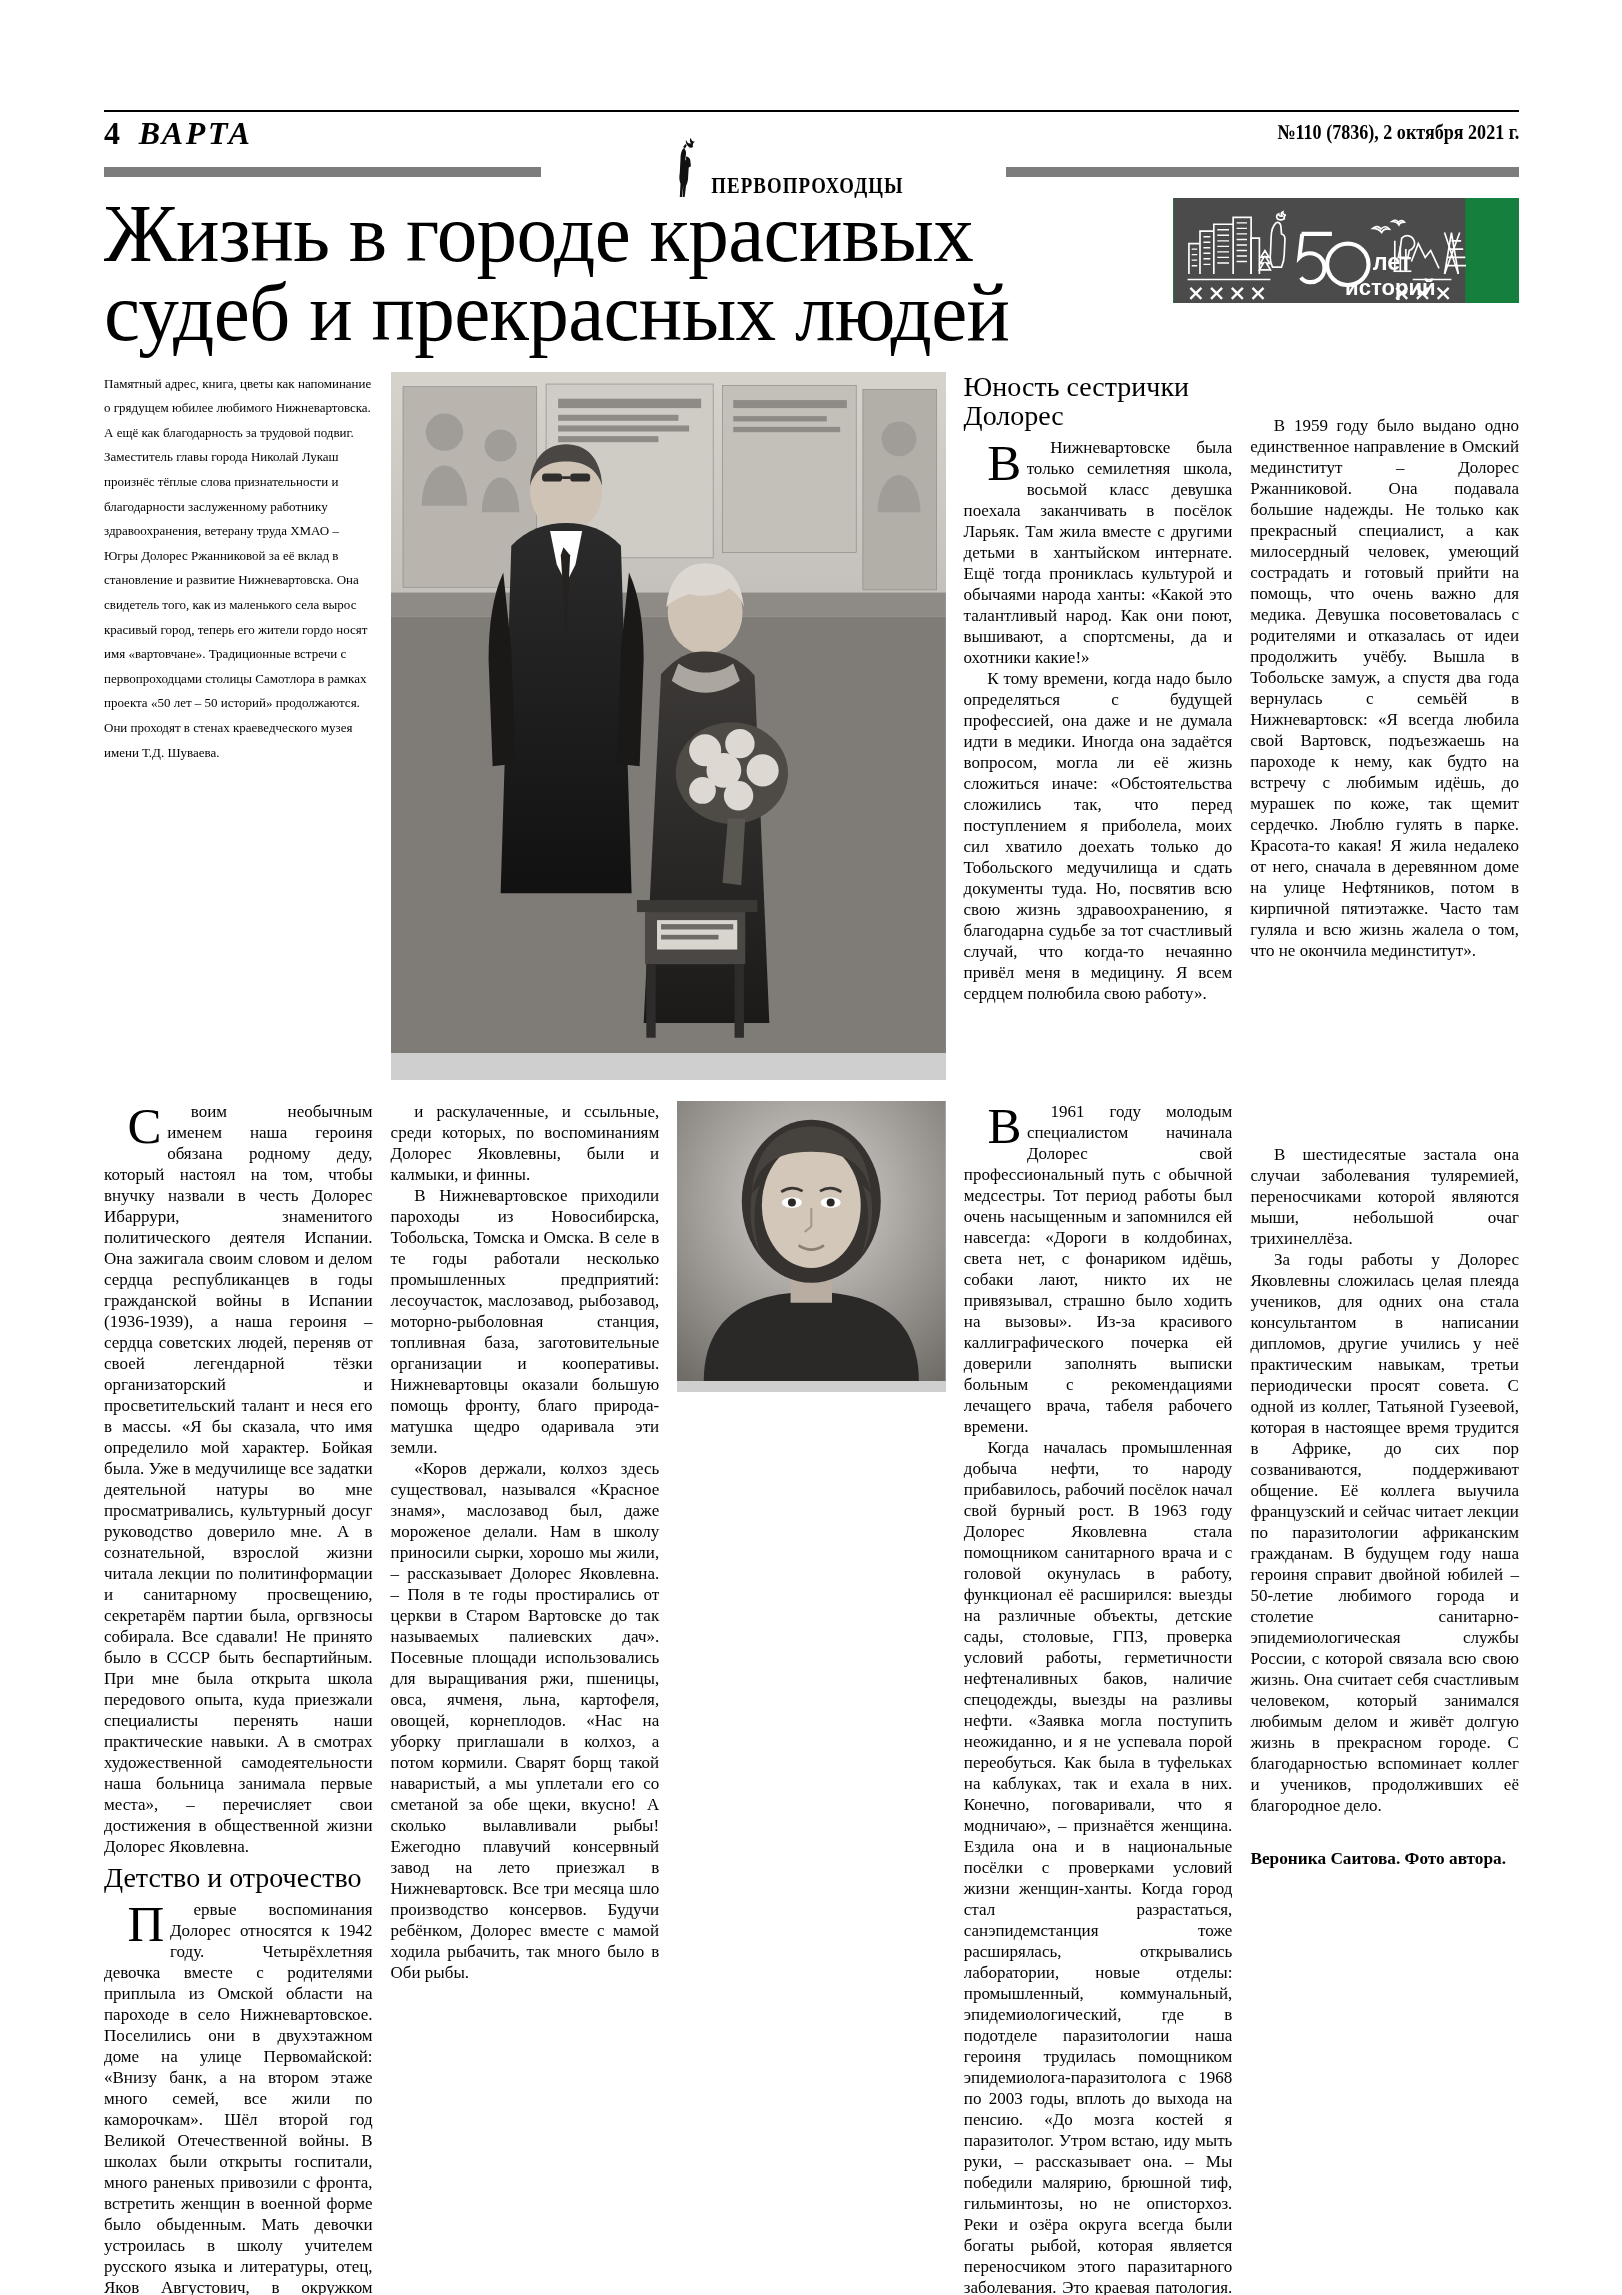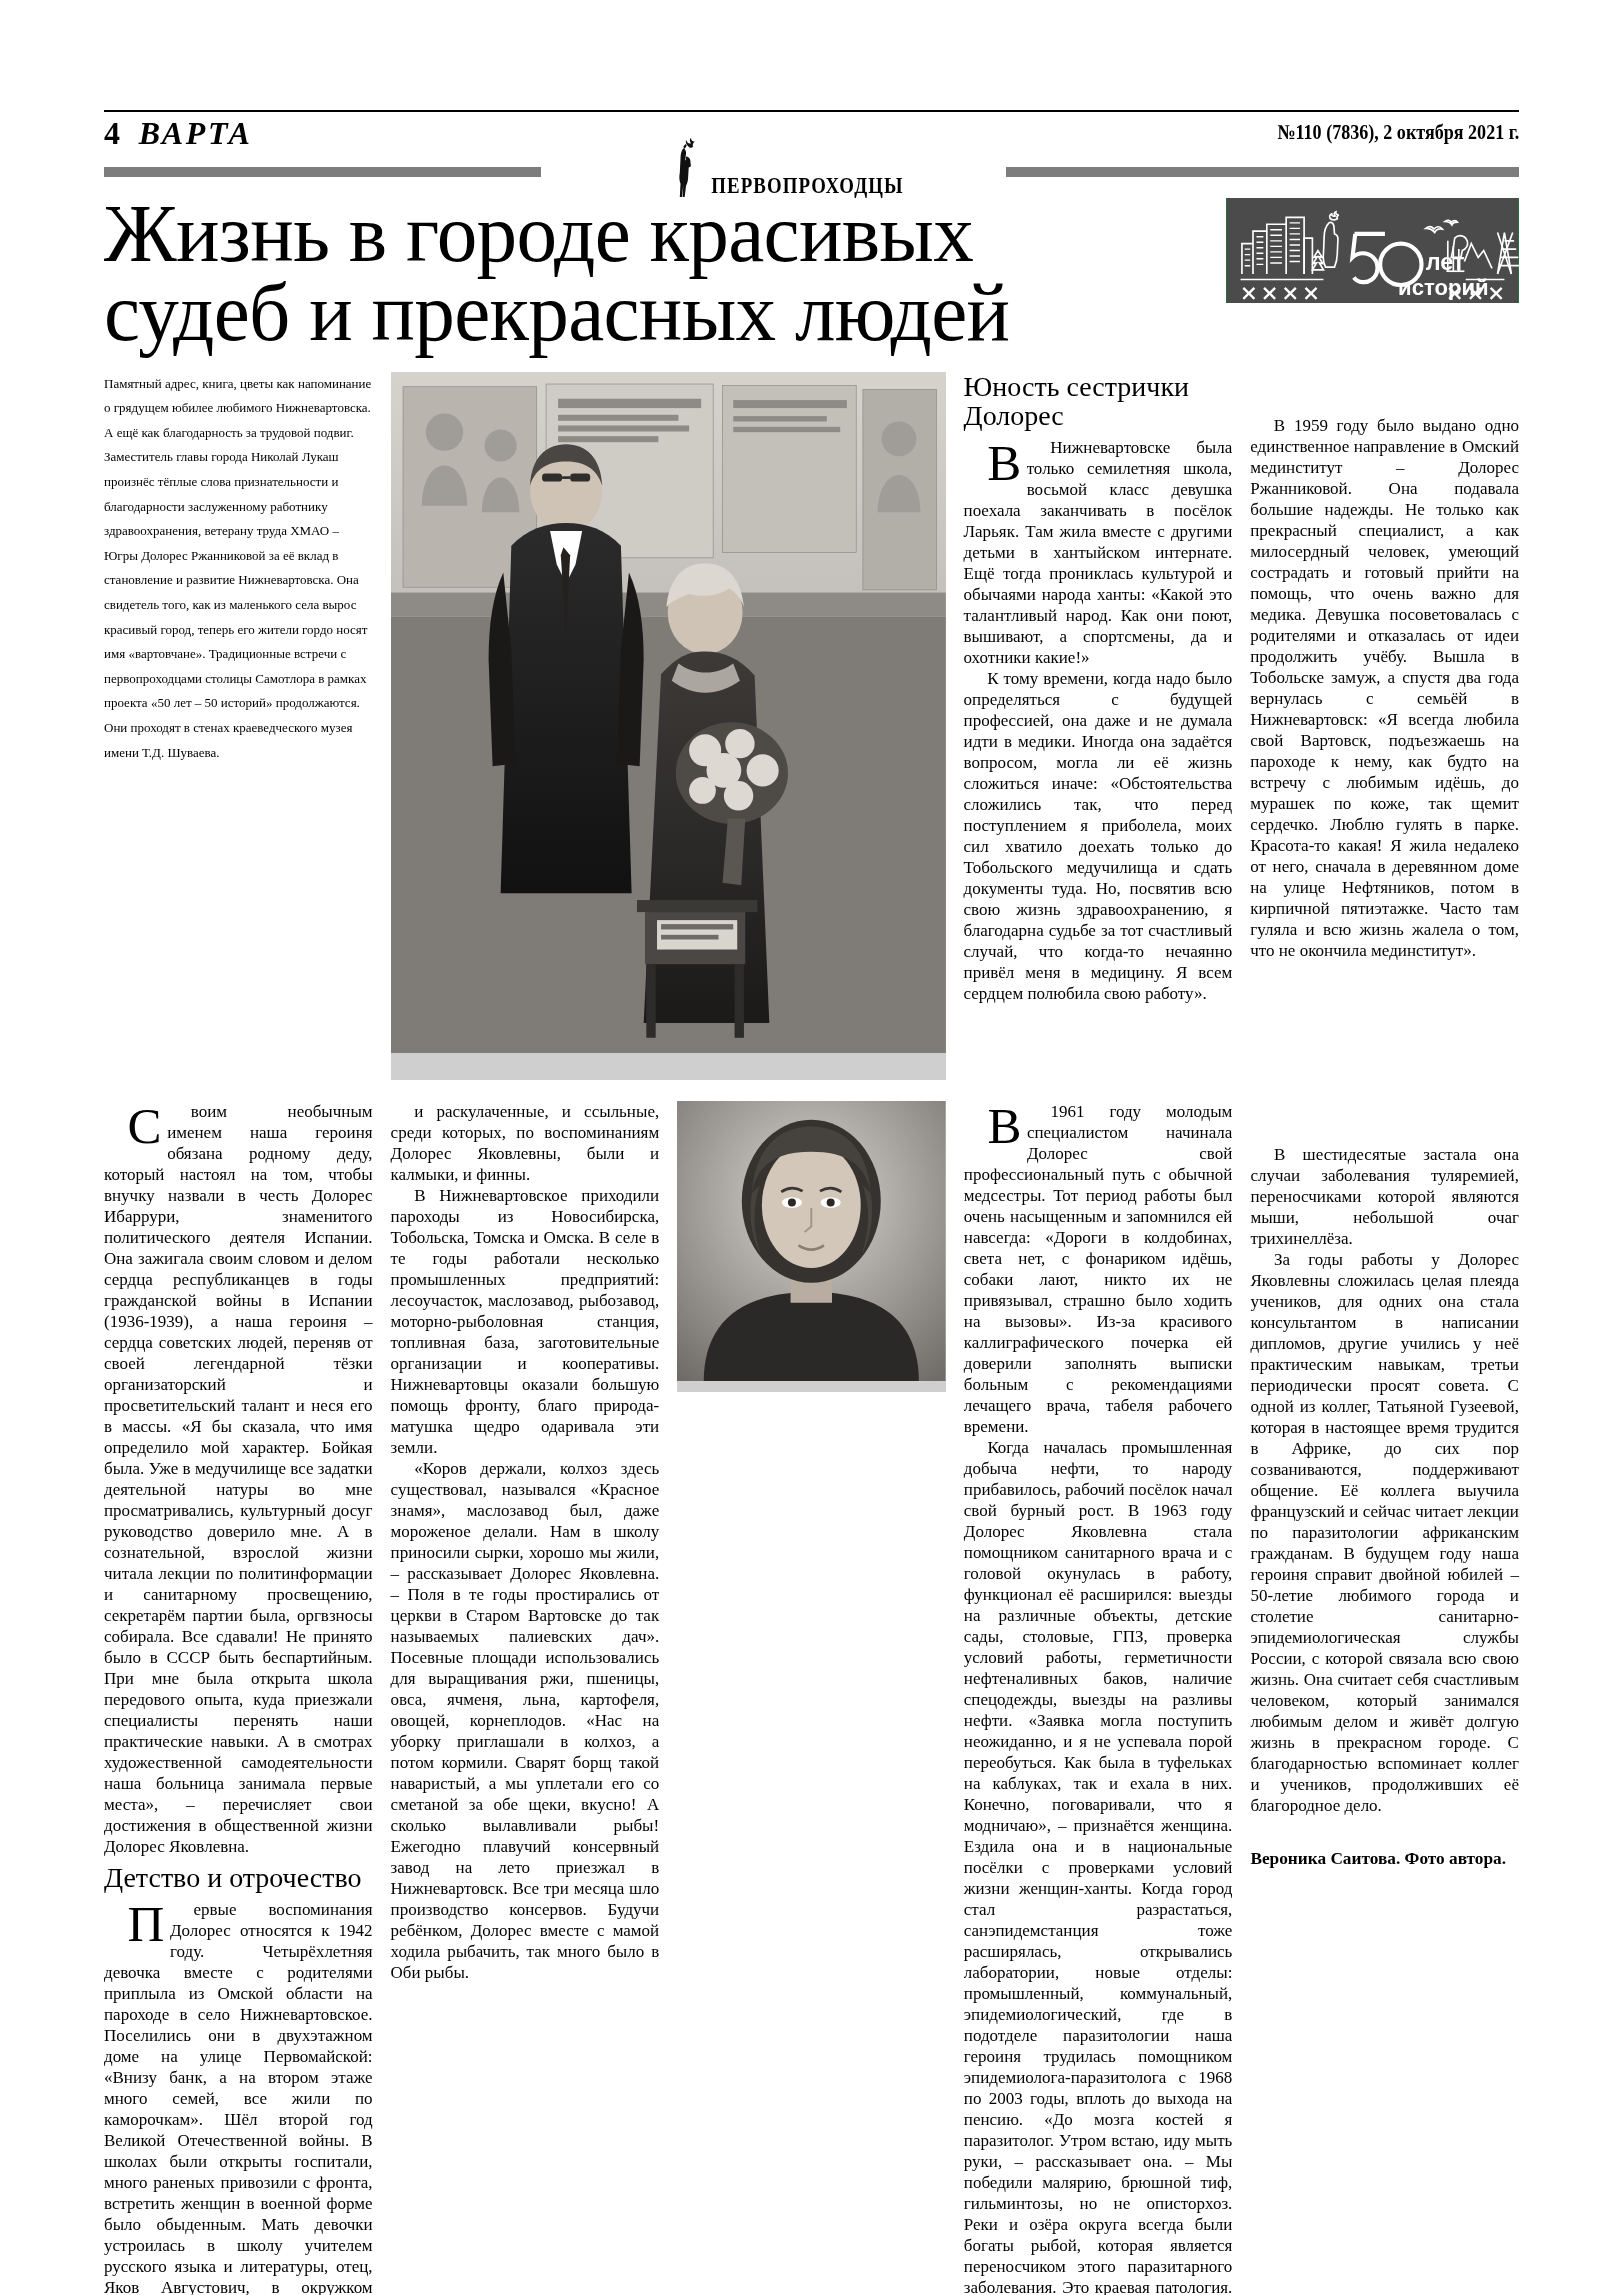--- a/index.html
+++ b/index.html
@@ -48,21 +48,21 @@
     font-family:"Liberation Serif", serif;
     font-size:82px; line-height:0.96; font-weight:400;
     letter-spacing:-0.7px;
     transform:scaleX(0.99); transform-origin:left top;
     max-width:1131px;
   }
   .headline span { display:block; }
 
   
   .logo {
-    position:absolute; right:0; top:2.8px; width:293px; height:105px;
+    position:absolute; right:0; top:2.8px; width:346px; height:105px;
     background:#15803d; overflow:hidden;
   }
   .logo svg { display:block; }
   .col { width:279px; }
 
   p.body {
     font-size:17px; line-height:21px; text-align:justify;
     margin:0 0 0 0; text-indent:23.6px;
     hyphens:none;
   }

